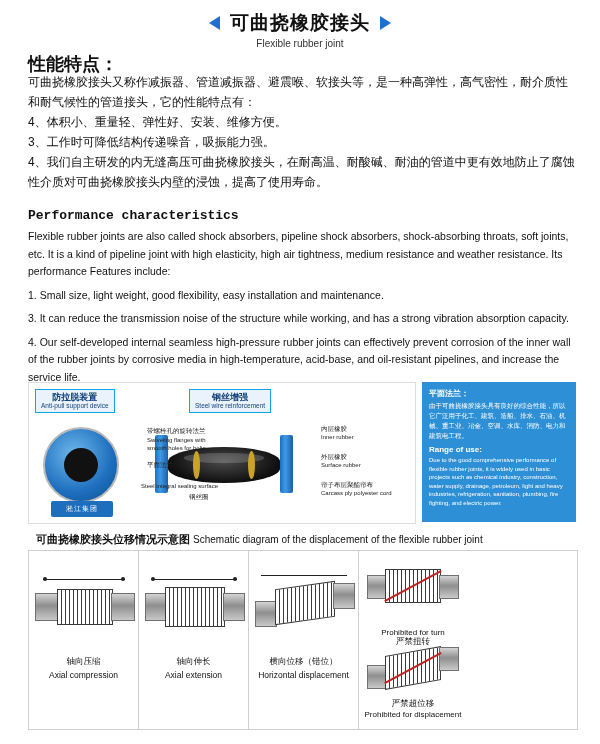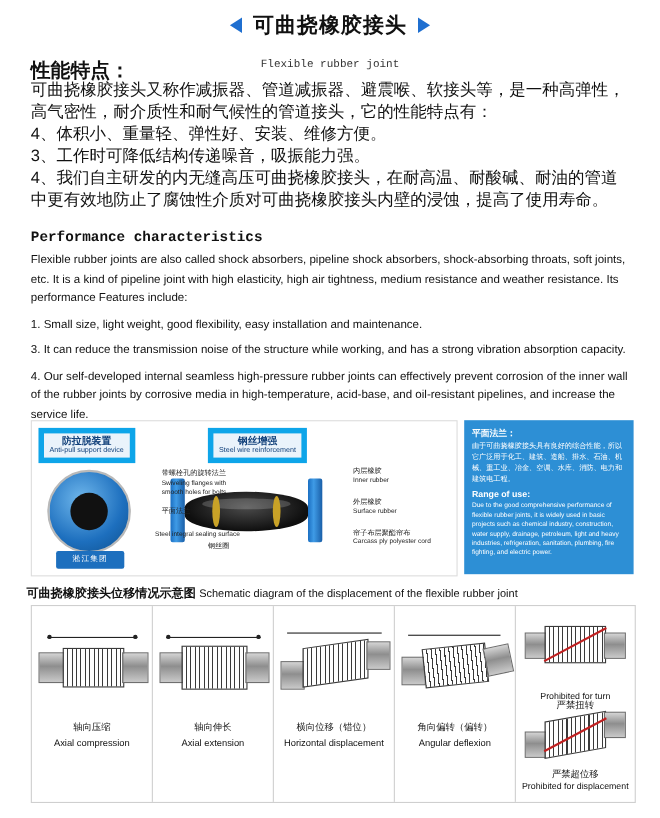--- a/index.html
+++ b/index.html
@@ -10,36 +10,36 @@
   }
   .page{position:relative;width:600px;height:744px;}
 
   
   .header{position:absolute;top:10px;left:0;width:600px;text-align:center;}
   .title-row{display:flex;align-items:center;justify-content:center;gap:10px;}
   .tri{width:0;height:0;border-top:7px solid transparent;border-bottom:7px solid transparent;}
   .tri.left{border-right:11px solid #1f6fd0;}
   .tri.right{border-left:11px solid #1f6fd0;}
   .title-cn{font-size:19px;font-weight:bold;letter-spacing:1px;color:#111;}
-  .title-en{font-size:10px;color:#333;margin-top:18px;font-family:Liberation Mono, monospace;}
+  .title-en{font-size:10px;color:#333;margin-top:2px;}
 
   
   .sec-title-cn{position:absolute;left:28px;top:52px;font-size:18px;font-weight:bold;}
-  .cn-block{position:absolute;left:28px;top:72px;width:548px;font-size:15px;line-height:20px;color:#111;}
+  .cn-block{position:absolute;left:28px;top:72px;width:548px;font-size:12px;line-height:20px;color:#111;}
   .cn-block p{margin:0;}
 
   .sec-title-en{position:absolute;left:28px;top:208px;font-size:13px;font-weight:bold;font-family:Liberation Mono, monospace;}
   .en-block{position:absolute;left:28px;top:228px;width:548px;font-size:10.5px;line-height:17.5px;color:#111;}
   .en-block p{margin:0 0 6px 0;}
   .en-block p:last-child{margin-bottom:0;}
 
   
   .fig{position:absolute;left:28px;top:382px;width:548px;height:140px;}
   .fig-left{position:absolute;left:0;top:0;width:386px;height:140px;background:#ffffff;border:1px solid #dddddd;overflow:hidden;}
-  .badge{position:absolute;border:5px solid #0ea5e9;background:#eaf3fb;padding:2px 5px;text-align:center;line-height:1.15;}
+  .badge{position:absolute;border:1px solid #0ea5e9;background:#eaf3fb;padding:2px 5px;text-align:center;line-height:1.15;}
   .badge .b-cn{font-size:9px;font-weight:bold;color:#11407a;display:block;}
   .badge .b-en{font-size:6.5px;color:#11407a;display:block;}
   .badge.anti{left:6px;top:6px;}
   .badge.wire{left:160px;top:6px;}
 
   .lbl{position:absolute;font-size:6px;color:#222;line-height:1.25;white-space:nowrap;}
   .lbl.cn{font-size:6.5px;}
 
   .rubber-img{position:absolute;left:120px;top:38px;width:150px;height:86px;}
   .flange{position:absolute;top:14px;width:13px;height:58px;background:linear-gradient(90deg,#1b6fc2,#3f9be6 40%,#1a5fa8);border-radius:2px;}
@@ -57,21 +57,21 @@
     width:34px;height:34px;border-radius:50%;background:#111;}
   .logo{position:absolute;left:22px;top:118px;width:62px;height:16px;background:#1d6fbe;border-radius:2px;color:#fff;
     font-size:7px;text-align:center;line-height:16px;letter-spacing:1px;}
 
   .fig-right{position:absolute;left:394px;top:0;width:154px;height:140px;background:#2d8fd5;color:#fff;padding:6px 7px;box-sizing:border-box;}
   .fr-h{font-size:8px;font-weight:bold;margin-bottom:2px;}
   .fr-cn{font-size:6.5px;line-height:10px;margin-bottom:4px;}
   .fr-en{font-size:6px;line-height:8.6px;}
 
   
-  .sch-title{position:absolute;left:24px;top:532px;font-size:11px;font-weight:bold;}
+  .sch-title{position:absolute;left:36px;top:532px;font-size:11px;font-weight:bold;}
   .sch-title .en{font-weight:normal;font-size:10px;}
   .sch{position:absolute;left:28px;top:550px;width:548px;height:178px;border:1px solid #cfcfcf;background:#fff;display:flex;}
   .cell{position:relative;border-right:1px solid #cfcfcf;box-sizing:border-box;}
   .cell:last-child{border-right:none;}
   .c1,.c2,.c3,.c4{width:110px;}
   .c5{width:108px;}
   .cap{position:absolute;left:0;width:100%;text-align:center;font-size:8.5px;line-height:12px;color:#111;}
   .drw{position:absolute;left:6px;top:16px;width:98px;height:78px;}
 
   .pipe{position:absolute;background:linear-gradient(180deg,#d4d4d4,#8e8e8e 45%,#c9c9c9);border:1px solid #6f6f6f;}
@@ -194,30 +194,20 @@
       <div class="drw">
         <div class="pipe" style="left:0;top:34px;width:20px;height:24px;"></div>
         <div class="bel" style="left:20px;top:18px;width:58px;height:34px;transform:skewY(-8deg);"></div>
         <div class="pipe" style="left:78px;top:16px;width:20px;height:24px;"></div>
         <div class="rodline" style="left:6px;top:8px;width:86px;"></div>
       </div>
       <div class="cap" style="top:104px;">横向位移（错位）</div>
       <div class="cap en" style="top:118px;">Horizontal displacement</div>
     </div>
 
-    <div class="cell c4">
-      <div class="drw">
-        <div class="pipe" style="left:0;top:30px;width:20px;height:24px;"></div>
-        <div class="bel" style="left:20px;top:20px;width:56px;height:34px;transform:rotate(-6deg);"></div>
-        <div class="pipe" style="left:76px;top:20px;width:22px;height:24px;transform:rotate(-12deg);"></div>
-        <div class="rodline" style="left:6px;top:10px;width:84px;"></div>
-      </div>
-      <div class="cap" style="top:104px;">角向偏转（偏转）</div>
-      <div class="cap en" style="top:118px;">Angular deflexion</div>
-    </div>
 
     <div class="cell c5">
       <div style="position:absolute;left:8px;top:6px;width:92px;height:56px;">
         <div class="pipe" style="position:absolute;left:0;top:18px;width:18px;height:22px;"></div>
         <div class="bel" style="position:absolute;left:18px;top:12px;width:54px;height:32px;"></div>
         <div class="pipe" style="position:absolute;left:72px;top:18px;width:18px;height:22px;"></div>
         <div class="noline" style="left:14px;top:28px;background:#c02020;height:2px;"></div>
       </div>
       <div class="v-cap" style="top:64px;margin-top:20px;">严禁扭转</div>
       <div class="v-cap en" style="top:76px;font-size:8px;">Prohibited for turn</div>

